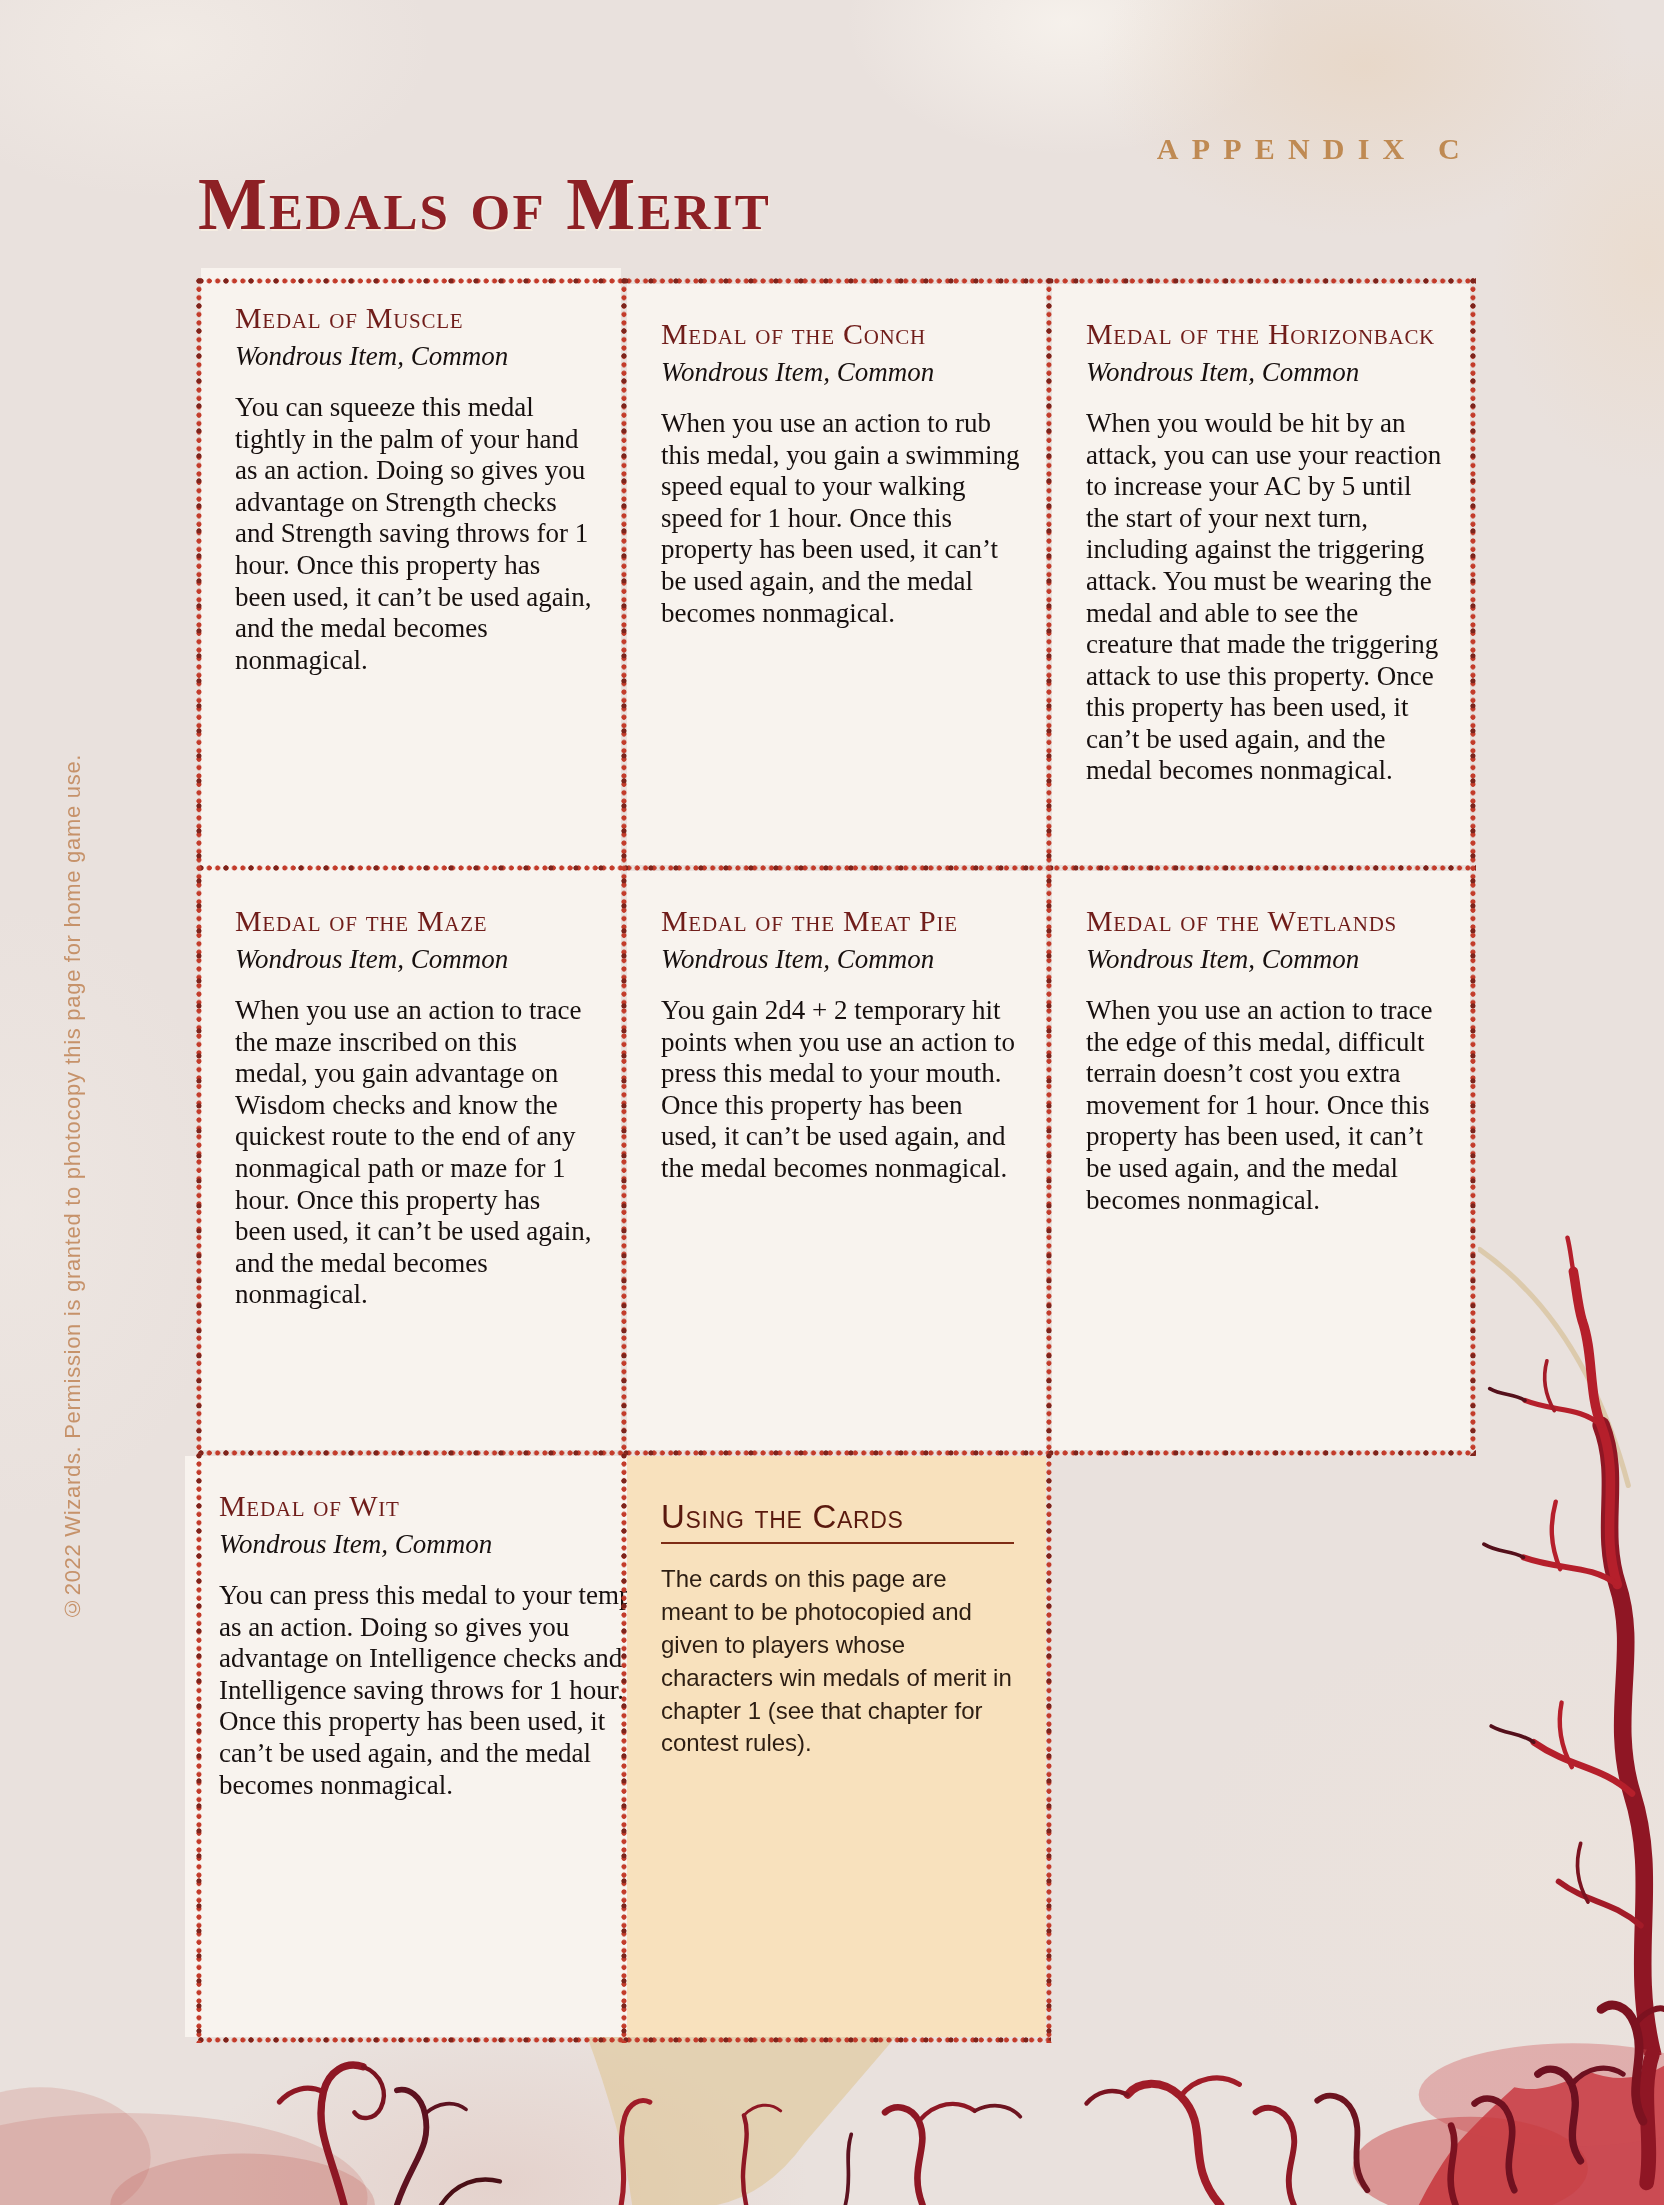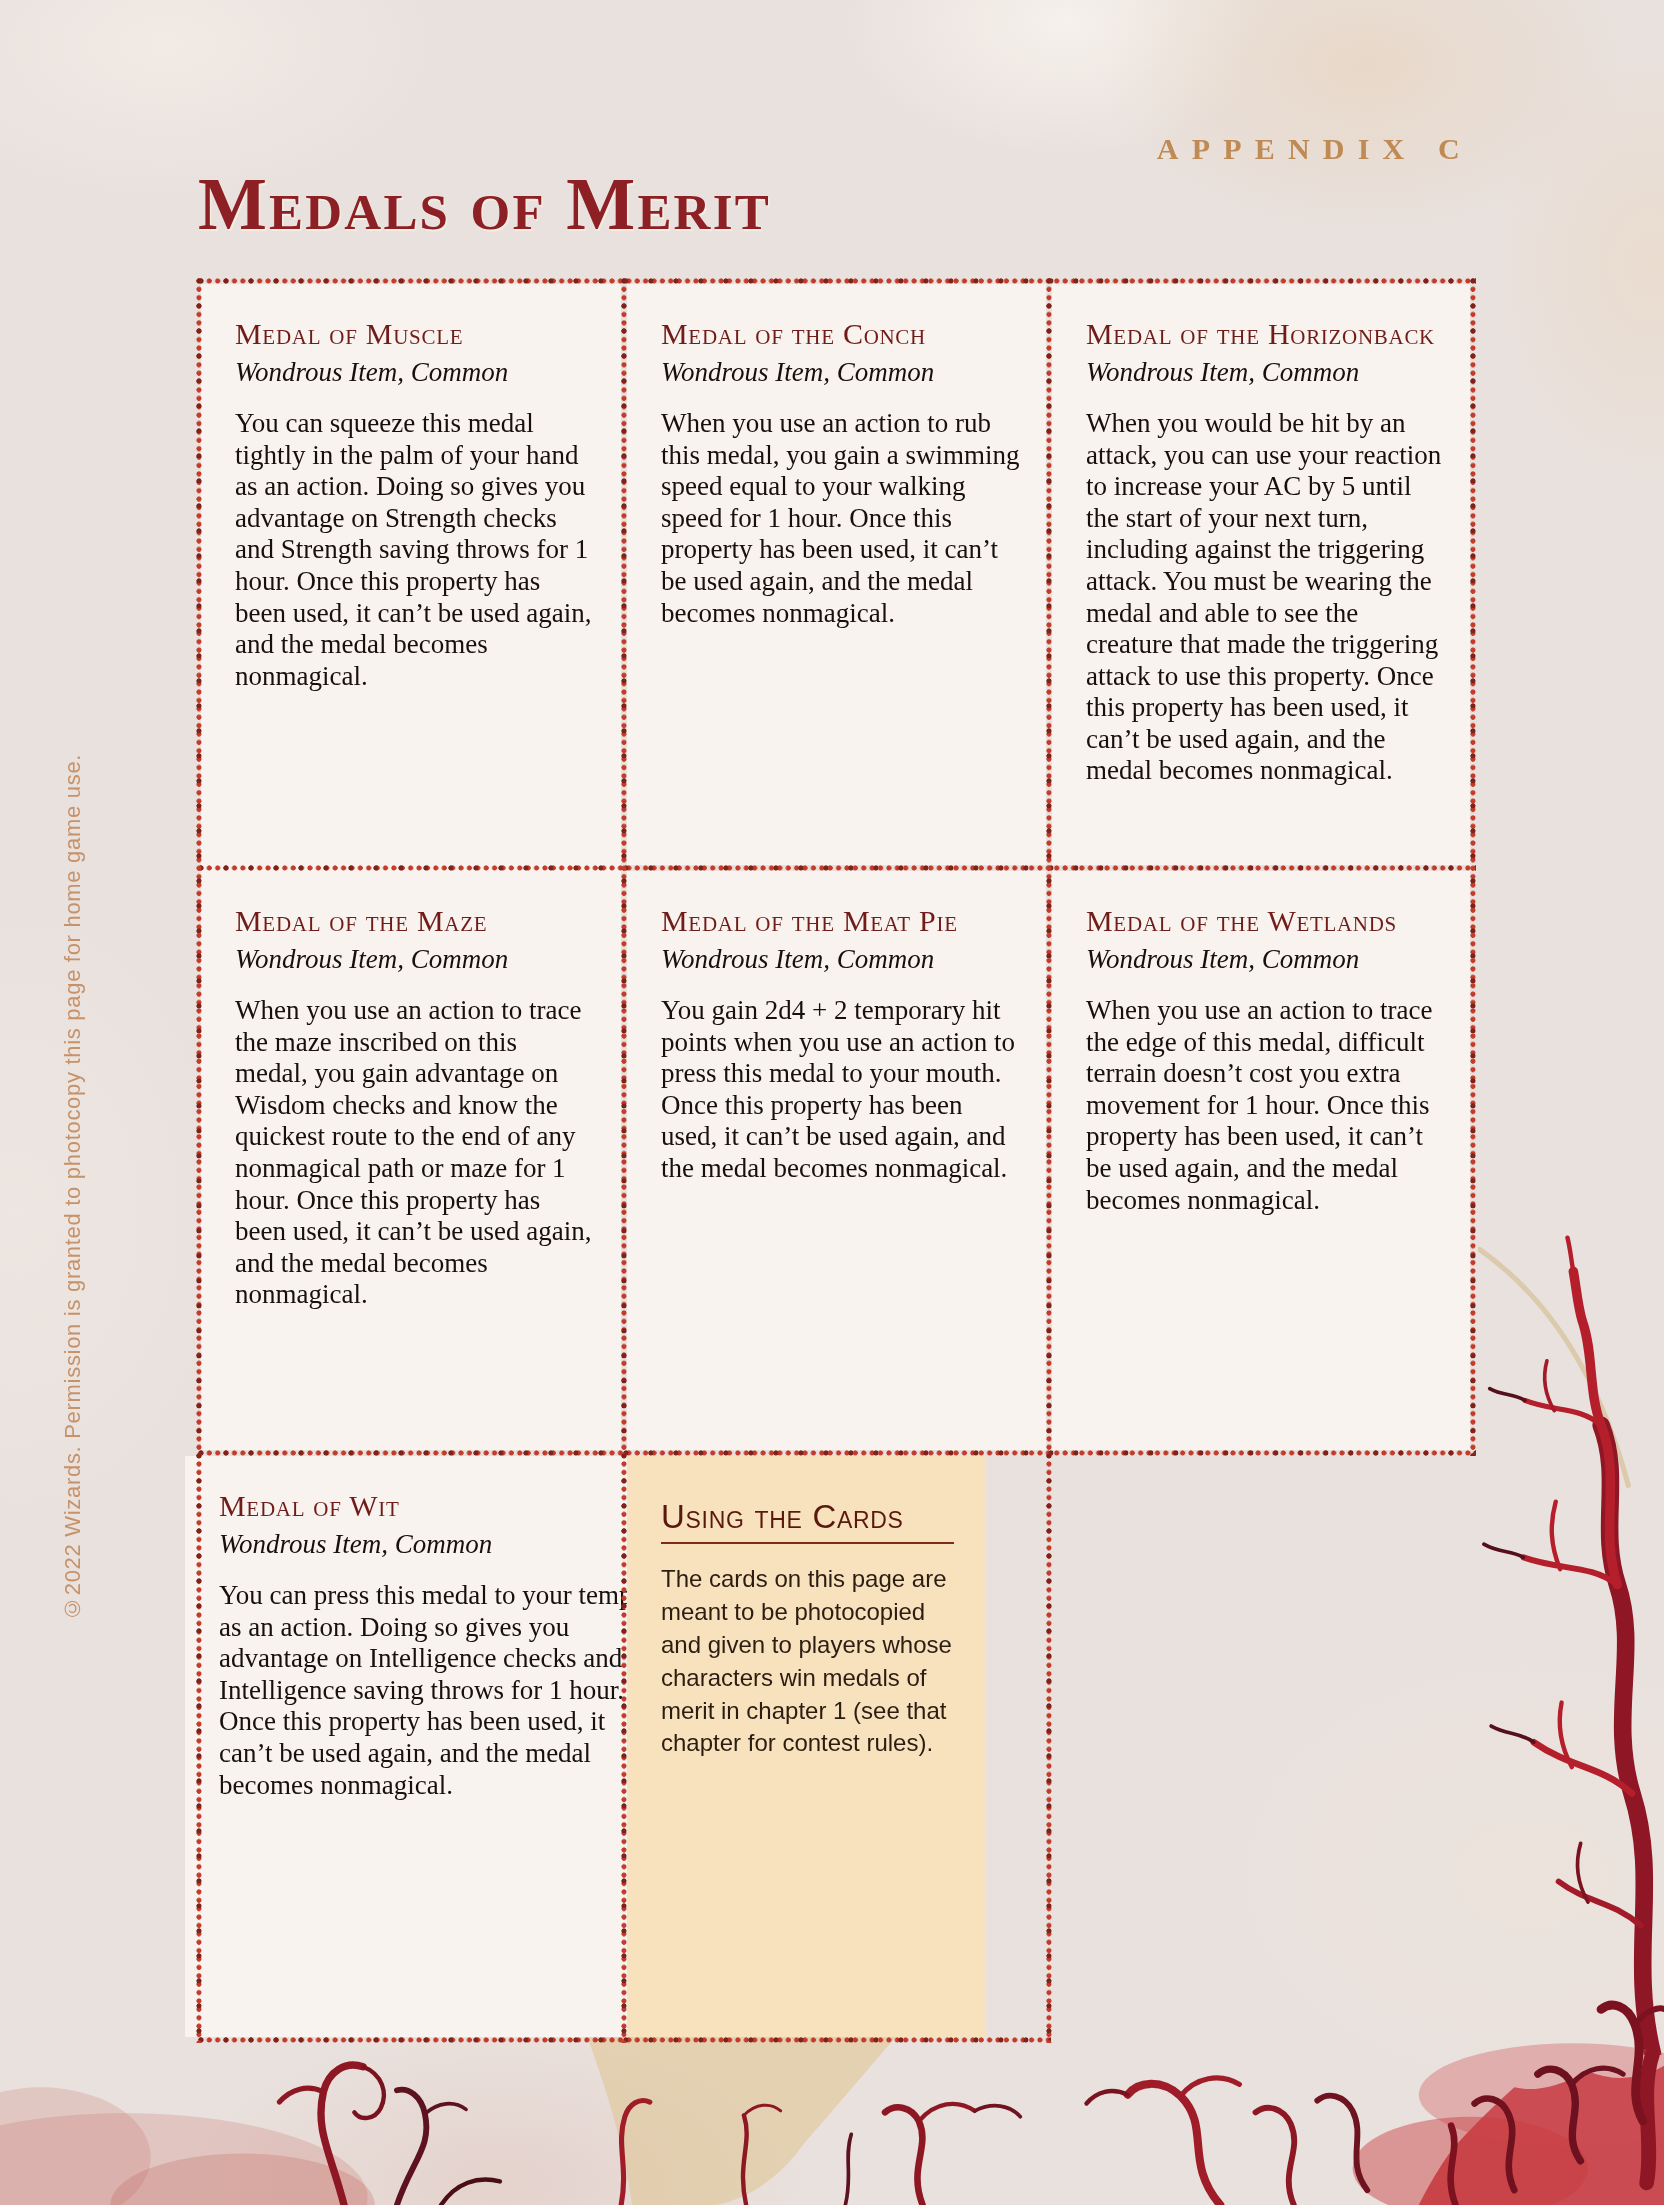--- a/index.html
+++ b/index.html
@@ -116,21 +116,21 @@
       <path d="M2235,196 C2210,150 2242,112 2224,64 C2214,38 2192,32 2178,44" stroke="#7c1220" stroke-width="12"></path>
       <path d="M2224,64 C2240,44 2258,40 2265,44" stroke="#7c1220" stroke-width="8"></path>
     </g>
   </svg>
 
   <div class="appendix-label">APPENDIX C</div>
   <div class="page-title">Medals of Merit</div>
 
   <div class="copyright-vert">©2022 Wizards. Permission is granted to photocopy this page for home game use.</div>
 
-  <div class="card" style="left:201px;top:284px;width:420px;height:673px">
+  <div class="card" style="left:201px;top:268px;width:420px;height:673px">
     <h3 class="card-title">Medal of Muscle</h3>
     <div class="card-type">Wondrous Item, Common</div>
     <p class="card-text">You can squeeze this medal tightly in the palm of your hand as an action. Doing so gives you advantage on Strength checks and Strength saving throws for 1 hour. Once this property has been used, it can’t be used again, and the medal becomes nonmagical.</p>
   </div>
   <div class="card" style="left:627px;top:284px;width:419px;height:581px">
     <h3 class="card-title">Medal of the Conch</h3>
     <div class="card-type">Wondrous Item, Common</div>
     <p class="card-text">When you use an action to rub this medal, you gain a swimming speed equal to your walking speed for 1 hour. Once this property has been used, it can’t be used again, and the medal becomes nonmagical.</p>
   </div>
   <div class="card" style="left:1052px;top:284px;width:418px;height:581px">
@@ -153,21 +153,21 @@
     <h3 class="card-title">Medal of the Wetlands</h3>
     <div class="card-type">Wondrous Item, Common</div>
     <p class="card-text">When you use an action to trace the edge of this medal, difficult terrain doesn’t cost you extra movement for 1 hour. Once this property has been used, it can’t be used again, and the medal becomes nonmagical.</p>
   </div>
 
   <div class="card" style="left:185px;top:1456px;width:504px;height:581px">
     <h3 class="card-title">Medal of Wit</h3>
     <div class="card-type">Wondrous Item, Common</div>
     <p class="card-text">You can press this medal to your temple as an action. Doing so gives you advantage on Intelligence checks and Intelligence saving throws for 1 hour. Once this property has been used, it can’t be used again, and the medal becomes nonmagical.</p>
   </div>
-  <div class="card sidebar" style="left:627px;top:1456px;width:359px;height:581px">
+  <div class="card sidebar" style="left:627px;top:1456px;width:419px;height:581px">
     <h3 class="sidebar-heading">Using the Cards</h3>
     <p class="sidebar-text">The cards on this page are meant to be photocopied and given to players whose characters win medals of merit in chapter 1 (see that chapter for contest rules).</p>
   </div>
 
   <div class="dots-h" style="left:198px;top:278px;width:1278px"></div>
   <div class="dots-h" style="left:198px;top:865px;width:1278px"></div>
   <div class="dots-h" style="left:198px;top:1450px;width:1278px"></div>
   <div class="dots-h" style="left:198px;top:2037px;width:853px"></div>
   <div class="dots-v" style="left:196px;top:278px;height:1765px"></div>
   <div class="dots-v" style="left:621px;top:278px;height:1765px"></div>

